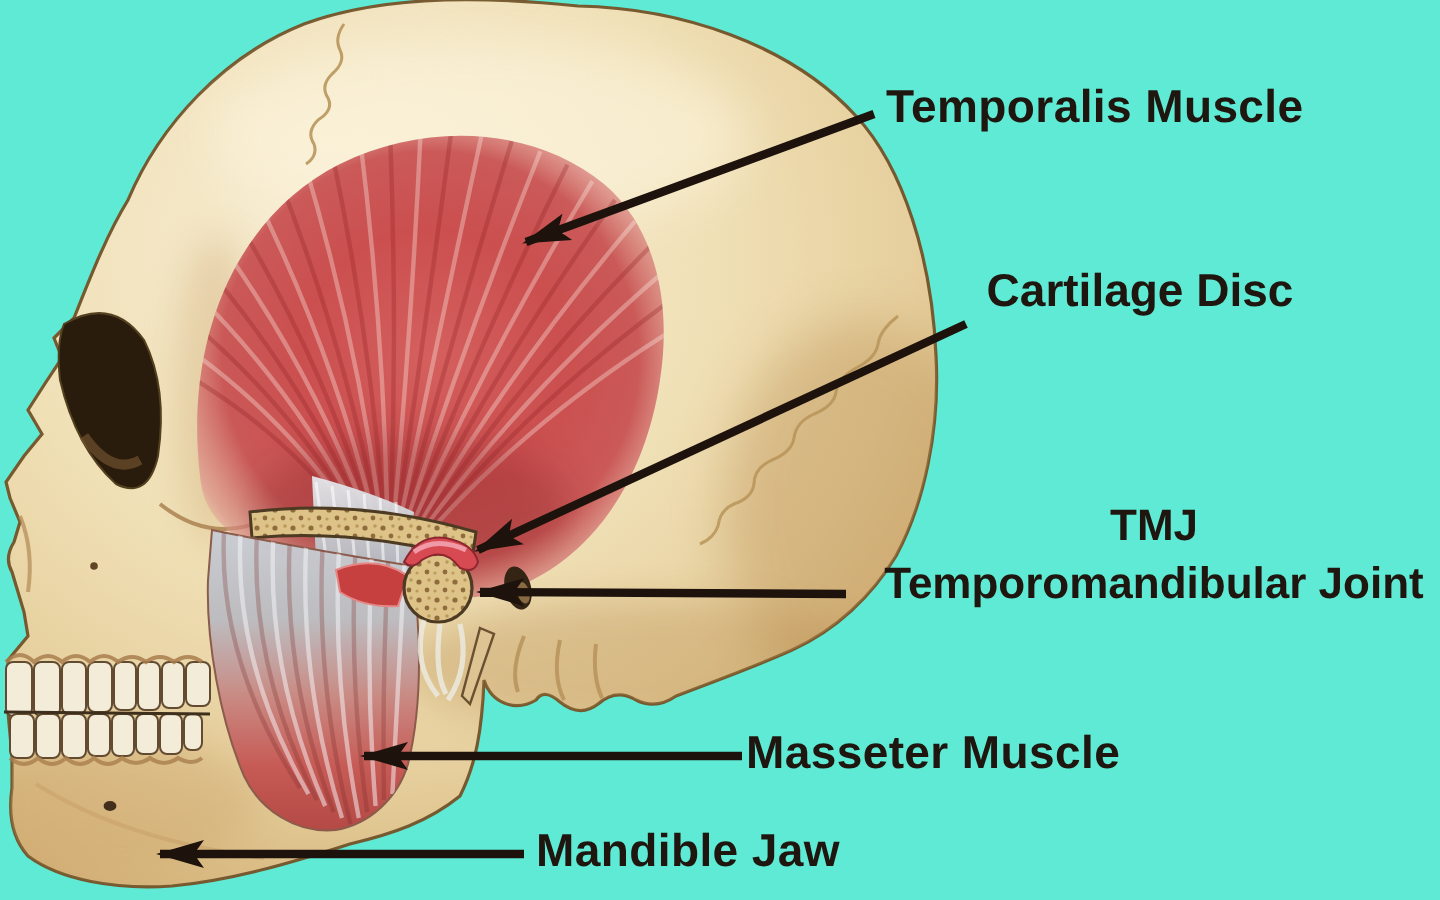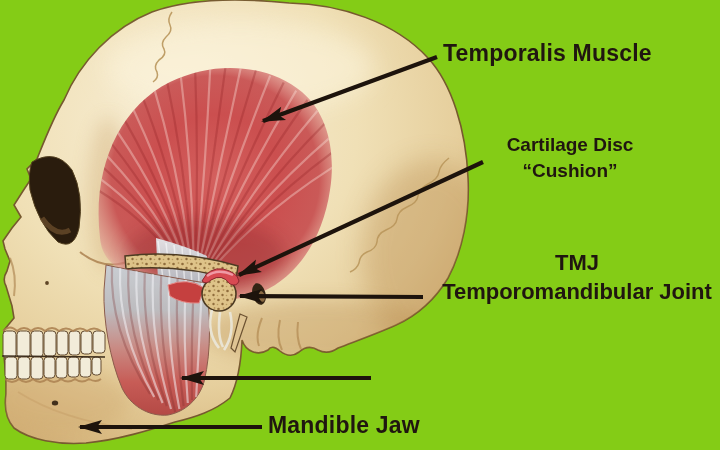--- a/index.html
+++ b/index.html
@@ -1,22 +1,22 @@
 <!DOCTYPE html>
 <html><head>
 <meta charset="utf-8">
 <style>
   html,body{margin:0;padding:0;background:#ffffff;}
-  #stage{position:relative;width:720px;height:450px;background:#84cc16;overflow:hidden;
+  #stage{position:relative;width:720px;height:450px;background:#5eead4;overflow:hidden;
          font-family:"Liberation Sans",sans-serif;}
   #skull-svg{position:absolute;left:0;top:0;}
   .lbl{position:absolute;font-weight:bold;font-size:23px;line-height:26px;
        color:#201610;letter-spacing:.2px;white-space:nowrap;}
   .lbl-block{position:absolute;text-align:center;font-weight:bold;color:#201610;}
-  #lbl-cartilage{left:450px;top:132px;width:240px;font-size:19px;line-height:26px;}
+  #lbl-cartilage{left:450px;top:132px;width:240px;font-size:23px;line-height:26px;}
   #lbl-tmj{left:427px;top:248px;width:300px;font-size:22px;line-height:29px;}
   #lbl-temporalis{left:443px;top:40px;}
   #lbl-masseter{left:373px;top:363px;}
   #lbl-mandible{left:268px;top:412px;text-align:center;}
 </style>
 </head>
 <body>
 
 <div id="stage">
 
@@ -208,24 +208,24 @@
     <line x1="423" y1="297" x2="240" y2="296" marker-end="url(#ah)"></line>
     <line x1="371" y1="378" x2="182" y2="378" marker-end="url(#ah)"></line>
     <line x1="262" y1="427" x2="80" y2="427" marker-end="url(#ah)"></line>
   </g>
 </svg>
 
 <div class="lbl" id="lbl-temporalis">Temporalis Muscle</div>
 
 <div class="lbl-block" id="lbl-cartilage">
   <div>Cartilage Disc</div>
-  <div>“Cushion”</div>
 </div>
 
 <div class="lbl-block" id="lbl-tmj">
   <div>TMJ</div>
   <div>Temporomandibular Joint</div>
 </div>
 
+<div class="lbl" id="lbl-masseter">Masseter Muscle</div>
 
 <div class="lbl" id="lbl-mandible">Mandible Jaw</div>
 
 </div>
 
 </body></html>

